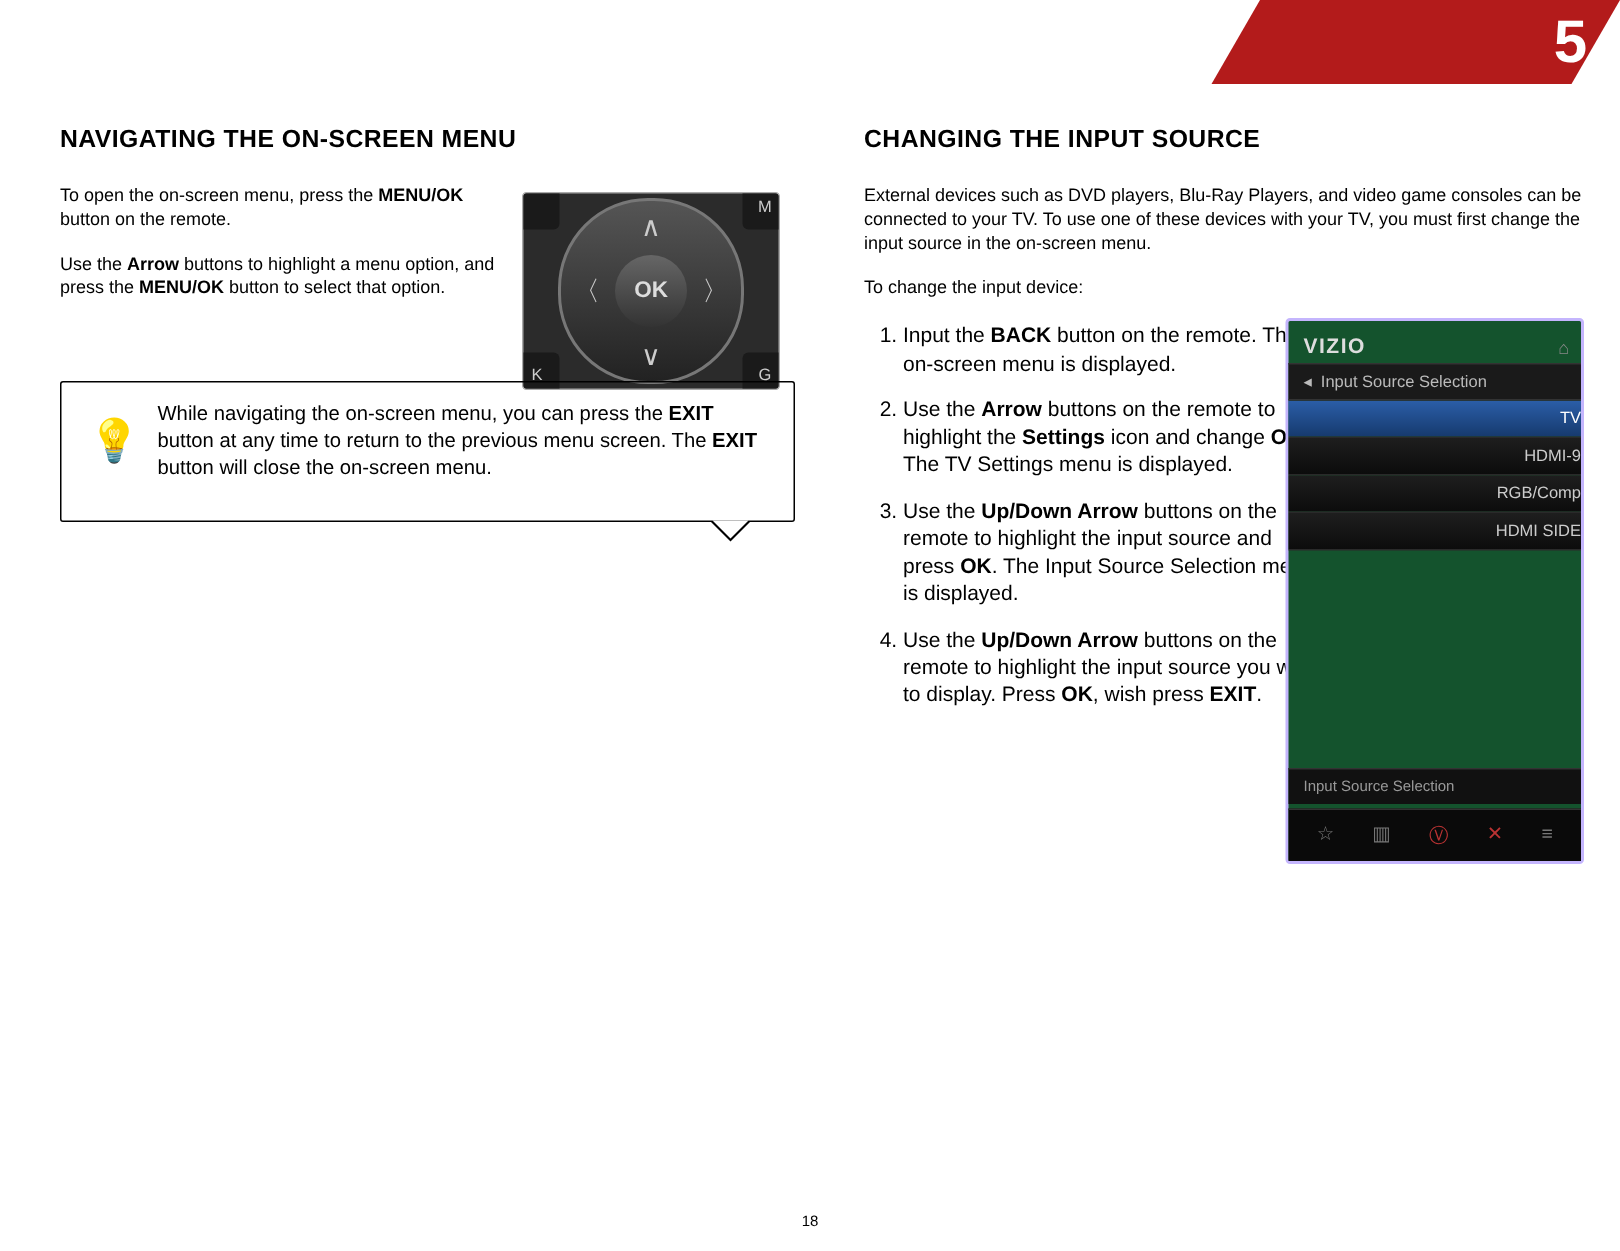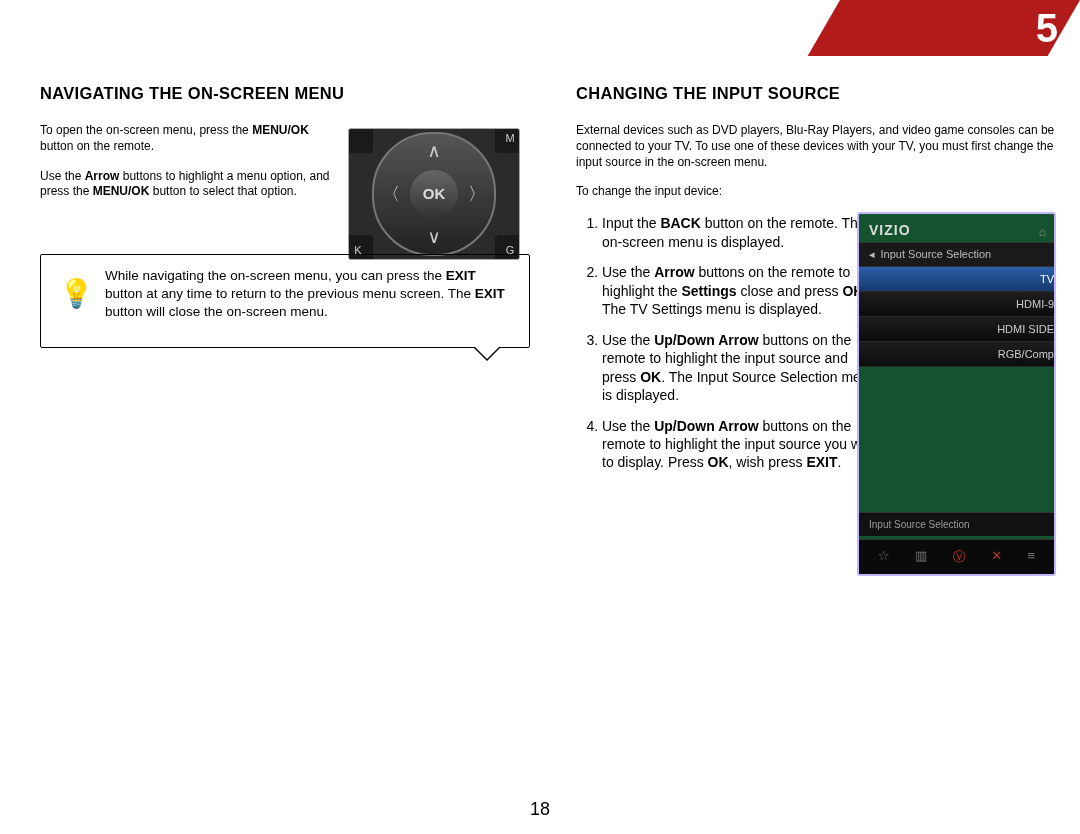--- a/index.html
+++ b/index.html
@@ -32,21 +32,21 @@
   ol li{margin-bottom:12px;}
   .tv-menu{position:absolute;right:10px;top:128px;width:195px;height:360px;background:#14532d;border:2px solid #c4b5fd;border-radius:3px;}
   .tv-logo{color:#ddd;font-weight:bold;font-size:14px;letter-spacing:1px;padding:8px 10px 4px;}
   .tv-header{background:#1a1a1a;color:#bbb;font-size:11px;padding:5px 10px;border-top:1px solid #333;border-bottom:1px solid #333;position:relative;}
   .tv-header .home{position:absolute;right:8px;top:-18px;color:#888;font-size:12px;}
   .tv-item{color:#ccc;font-size:11px;text-align:right;padding:6px 0;border-bottom:1px solid #2a2a2a;background:linear-gradient(#1e1e1e,#0c0c0c);}
   .tv-item.sel{background:linear-gradient(#2b5ea8,#163a6e);color:#fff;}
   .tv-footer{position:absolute;bottom:38px;left:0;right:0;color:#999;font-size:10px;padding:6px 10px;background:#111;border-top:1px solid #333;}
   .tv-icons{position:absolute;bottom:0;left:0;right:0;display:flex;justify-content:space-around;padding:8px 6px;border-top:1px solid #333;background:#0a0a0a;}
   .tv-icons span{color:#777;font-size:13px;}
-  .footer-page{position:absolute;bottom:14px;left:0;right:0;text-align:center;font-size:18px;}
+  .footer-page{position:absolute;bottom:14px;left:0;right:0;text-align:center;font-size:10px;}
   b{font-weight:bold;}
 </style>
 </head>
 <body>
 
 <div class="page-num-banner">
   <div class="red"></div>
   <div class="num">5</div>
 </div>
 
@@ -82,35 +82,35 @@
     </p>
   </div>
 </div>
 
 <div class="col col-right">
   <h2>CHANGING THE INPUT SOURCE</h2>
   <p>External devices such as DVD players, Blu-Ray Players, and video game consoles can be connected to your TV. To use one of these devices with your TV, you must first change the input source in the on-screen menu.</p>
   <p>To change the input device:</p>
   <ol>
     <li><span>Input the </span><b>BACK</b><span> button on the remote. The on-screen menu is displayed.</span></li>
-    <li><span>Use the </span><b>Arrow</b><span> buttons on the remote to highlight the </span><b>Settings</b><span> close and press </span><b>OK</b><span>. The TV Settings menu is displayed.</span></li>
+    <li><span>Use the </span><b>Arrow</b><span> buttons on the remote to highlight the </span><b>Settings</b><span> icon and change </span><b>OK</b><span>. The TV Settings menu is displayed.</span></li>
     <li><span>Use the </span><b>Up/Down Arrow</b><span> buttons on the remote to highlight the input source and press </span><b>OK</b><span>. The Input Source Selection menu is displayed.</span></li>
     <li><span>Use the </span><b>Up/Down Arrow</b><span> buttons on the remote to highlight the input source you wish to display. Press </span><b>OK</b><span>, wish press </span><b>EXIT</b><span>.</span></li>
   </ol>
 
   <div class="tv-menu">
     <div class="tv-logo">VIZIO</div>
     <div class="tv-header">
       <span style="margin-right:6px;">◂</span><span>Input Source Selection</span>
       <span class="home">⌂</span>
     </div>
     <div class="tv-item sel">TV</div>
     <div class="tv-item">HDMI-9</div>
+    <div class="tv-item">RGB/Comp</div>
     <div class="tv-item">HDMI SIDE</div>
-    <div class="tv-item">RGB/Comp</div>
     <div class="tv-footer">Input Source Selection</div>
     <div class="tv-icons">
       <span>☆</span>
       <span>▥</span>
       <span style="color:#b33;">Ⓥ</span>
       <span style="color:#b33;">✕</span>
       <span>≡</span>
     </div>
   </div>
 </div>

